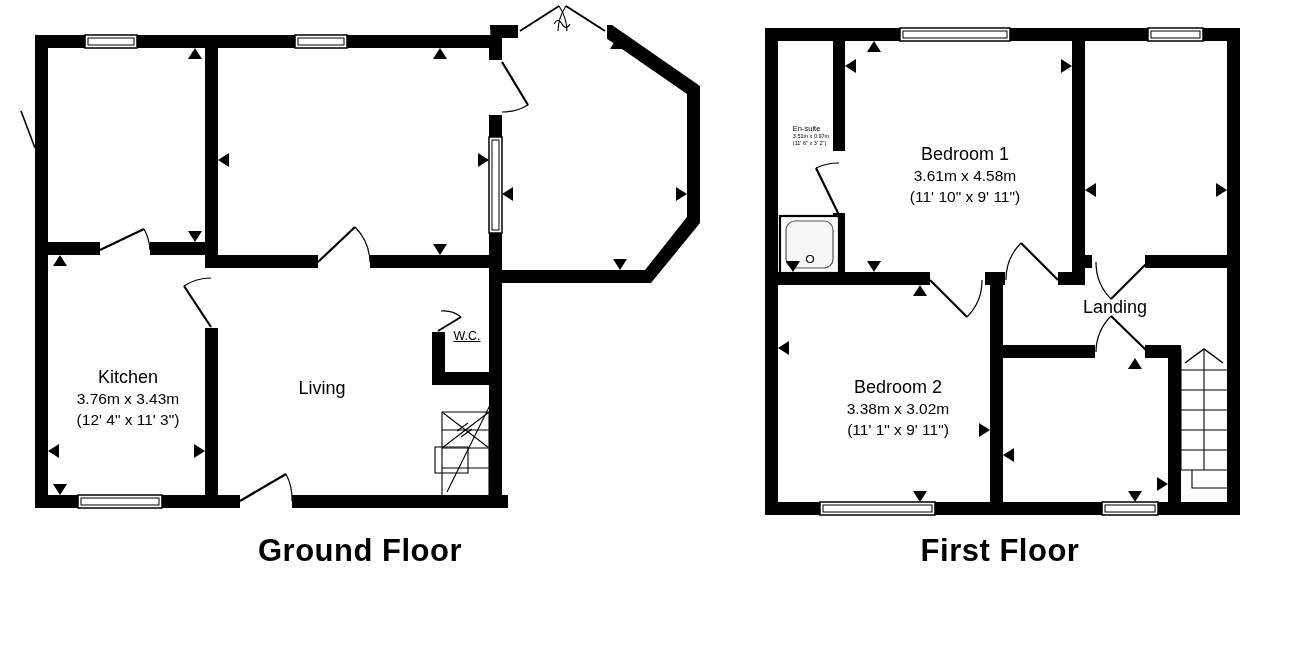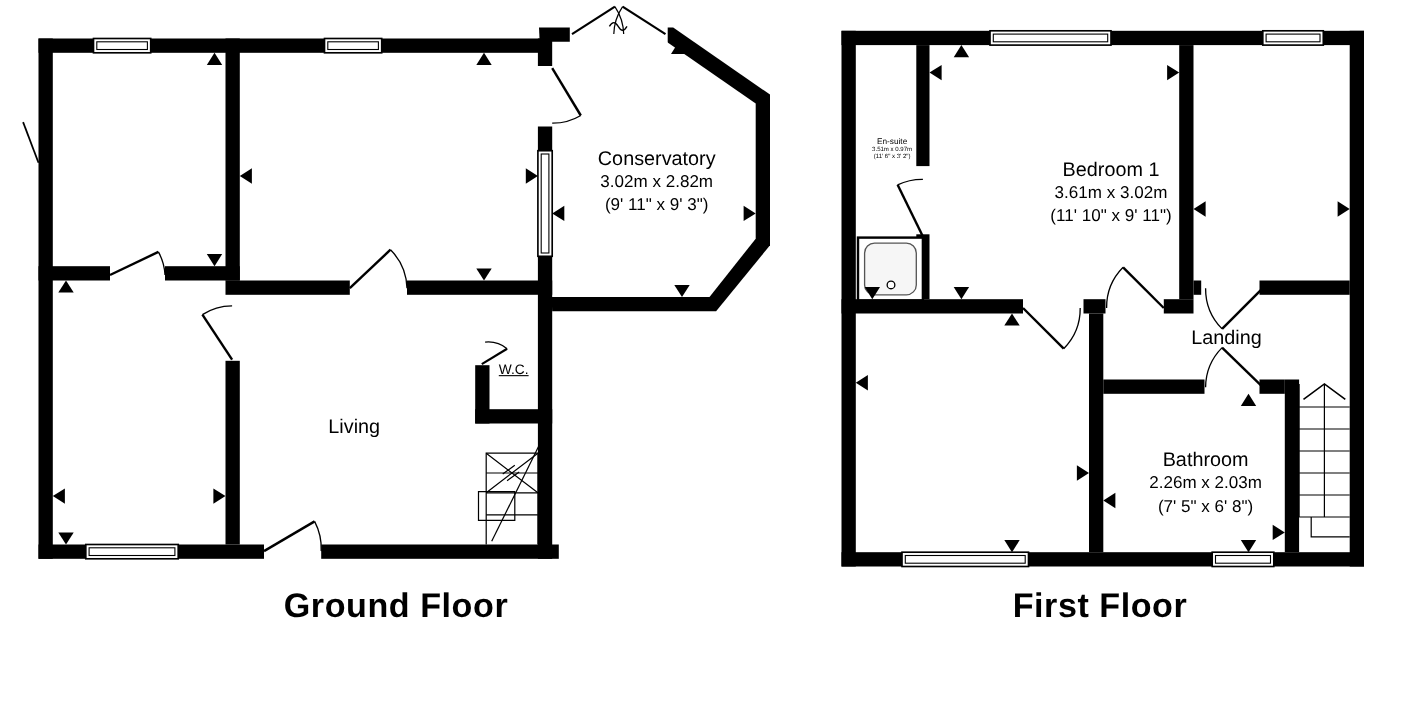--- a/index.html
+++ b/index.html
@@ -7,21 +7,21 @@
     position:relative;width:1296px;height:651px;background:#fff;overflow:hidden;
     font-family:"Liberation Sans","DejaVu Sans",sans-serif;color:#000;
   }
   #plan-svg{position:absolute;left:0;top:0;}
   .room-label{position:absolute;transform:translateX(-50%);text-align:center;white-space:nowrap;line-height:22px;}
   .room-name{font-size:18px;}
   .room-dim{font-size:15.5px;line-height:21px;}
   .small-label{position:absolute;transform:translateX(-50%);text-align:center;white-space:nowrap;}
   .wc-name{font-size:12.5px;text-decoration:underline;}
   .landing-name,.hallway-name{font-size:18px;}
-  .ensuite-label{position:absolute;transform:translateX(-50%);text-align:center;white-space:nowrap;line-height:8px;}
+  .ensuite-label{position:absolute;transform:translateX(-50%);text-align:left;white-space:nowrap;line-height:8px;}
   .ensuite-name{font-size:7.5px;line-height:9px;}
   .ensuite-dim{font-size:5.5px;line-height:7px;}
   .floor-title{position:absolute;transform:translateX(-50%);font-size:31px;font-weight:700;letter-spacing:.5px;}
 </style>
 </head>
 <body>
 
 <div id="stage">
 
 <svg id="plan-svg" width="1296" height="651" viewBox="0 0 1296 651">
@@ -183,37 +183,37 @@
       <polygon points="778,348 789,341 789,355"></polygon>
       <polygon points="990,430 979,423 979,437"></polygon>
       <polygon points="1135,502 1128,491 1142,491"></polygon>
       <polygon points="1135,358 1128,369 1142,369"></polygon>
       <polygon points="1003,455 1014,448 1014,462"></polygon>
       <polygon points="1168,484 1157,477 1157,491"></polygon>
     </g>
   </g>
 </svg>
 
-<div class="room-label" style="left:597px;top:133px">
-  <div class="room-name">Conservatory</div>
-  <div class="room-dim">3.02m x 2.82m</div>
-  <div class="room-dim">(9' 11" x 9' 3")</div>
+<div class="room-label" style="left:128px;top:366px">
+  <div class="room-name">Kitchen</div>
+  <div class="room-dim">3.76m x 3.43m</div>
+  <div class="room-dim">(12' 4" x 11' 3")</div>
 </div>
 <div class="small-label hallway-name" style="left:322px;top:378px">Living</div>
 <div class="small-label wc-name" style="left:467px;top:329px">W.C.</div>
 
-<div class="room-label" style="left:1010px;top:143px">
+<div class="room-label" style="left:965px;top:143px">
   <div class="room-name">Bedroom 1</div>
-  <div class="room-dim">3.61m x 3.02m</div>
+  <div class="room-dim">3.61m x 4.58m</div>
   <div class="room-dim">(11' 10" x 9' 11")</div>
 </div>
-<div class="room-label" style="left:1096px;top:407px">
-  <div class="room-name">Bathroom</div>
-  <div class="room-dim">2.26m x 2.03m</div>
-  <div class="room-dim">(7' 5" x 6' 8")</div>
+<div class="room-label" style="left:898px;top:376px">
+  <div class="room-name">Bedroom 2</div>
+  <div class="room-dim">3.38m x 3.02m</div>
+  <div class="room-dim">(11' 1" x 9' 11")</div>
 </div>
 <div class="small-label landing-name" style="left:1115px;top:297px">Landing</div>
 <div class="ensuite-label" style="left:811px;top:124px">
   <div class="ensuite-name">En-suite</div>
   <div class="ensuite-dim">3.51m x 0.97m</div>
   <div class="ensuite-dim">(11' 6" x 3' 2")</div>
 </div>
 
 <div class="floor-title" style="left:1000px;top:533px">First Floor</div>
 <div class="floor-title" style="left:360px;top:533px">Ground Floor</div>

